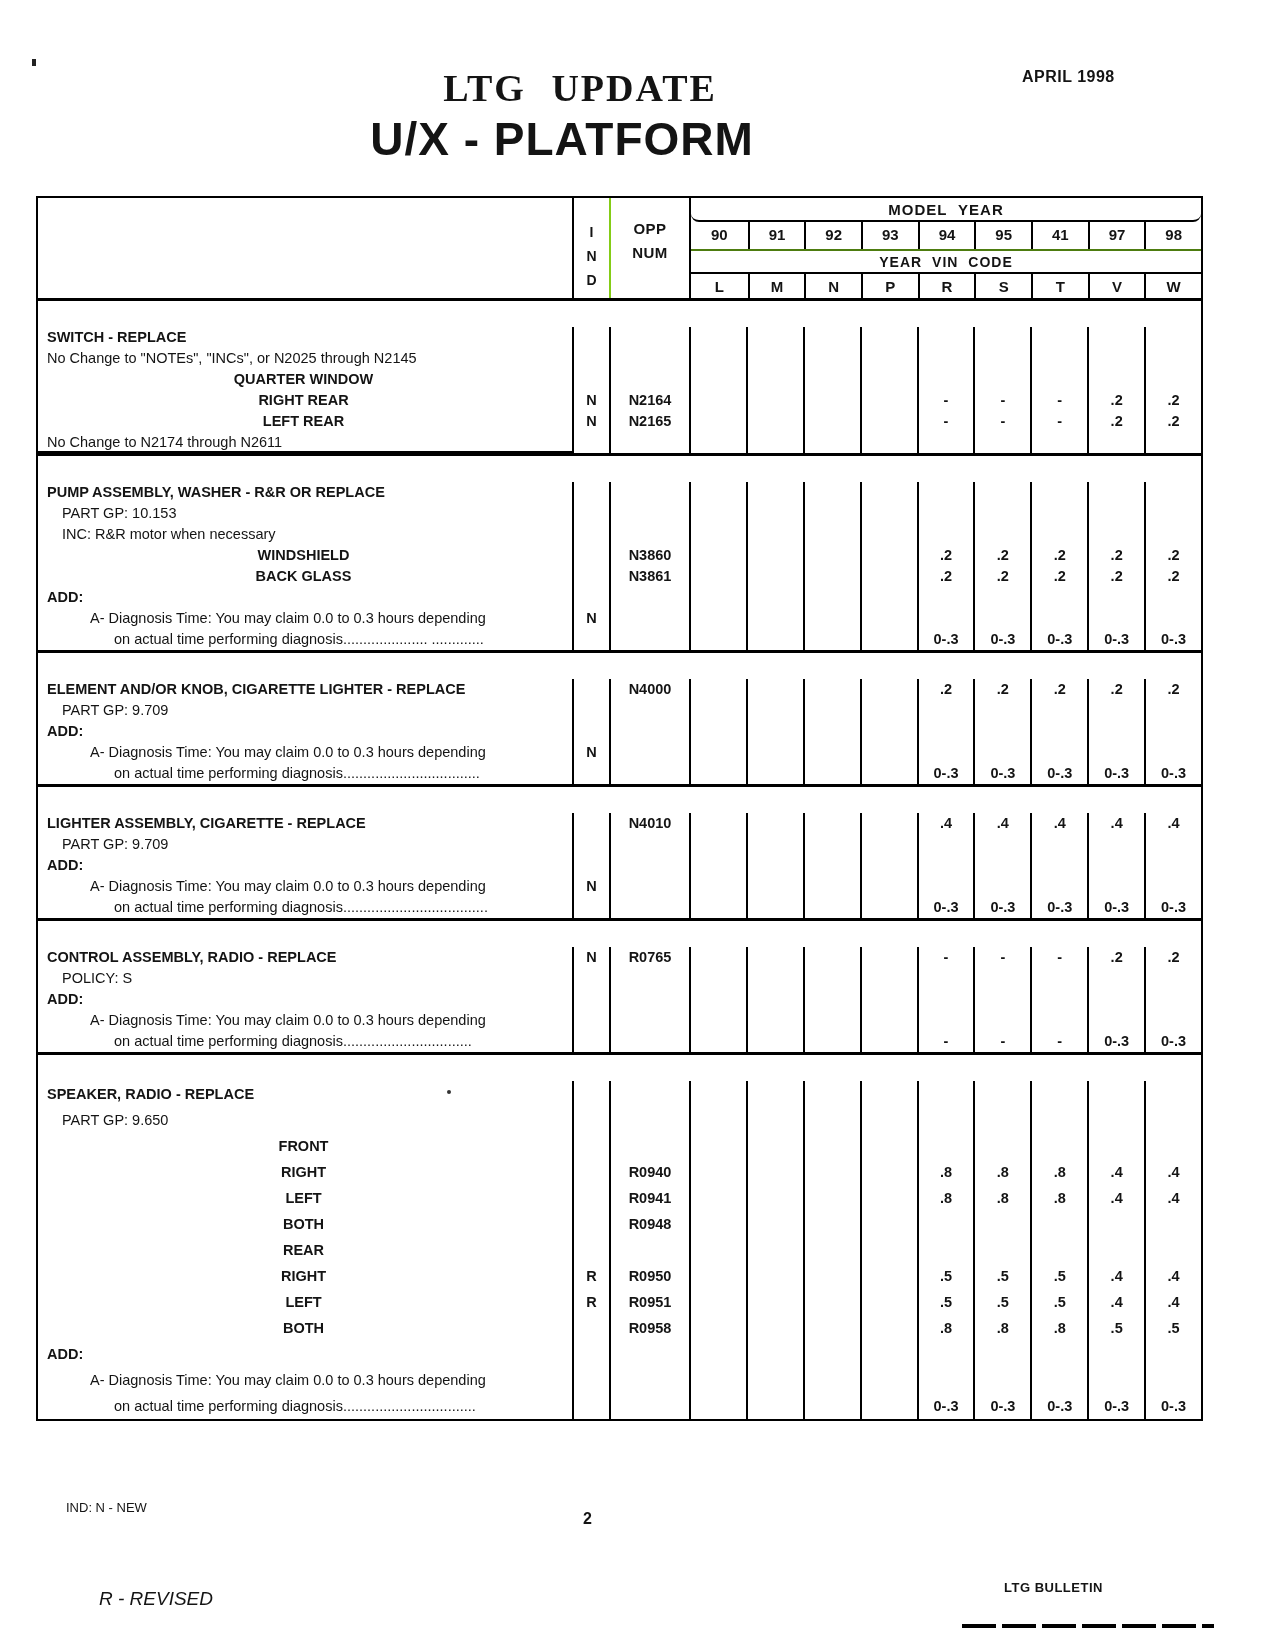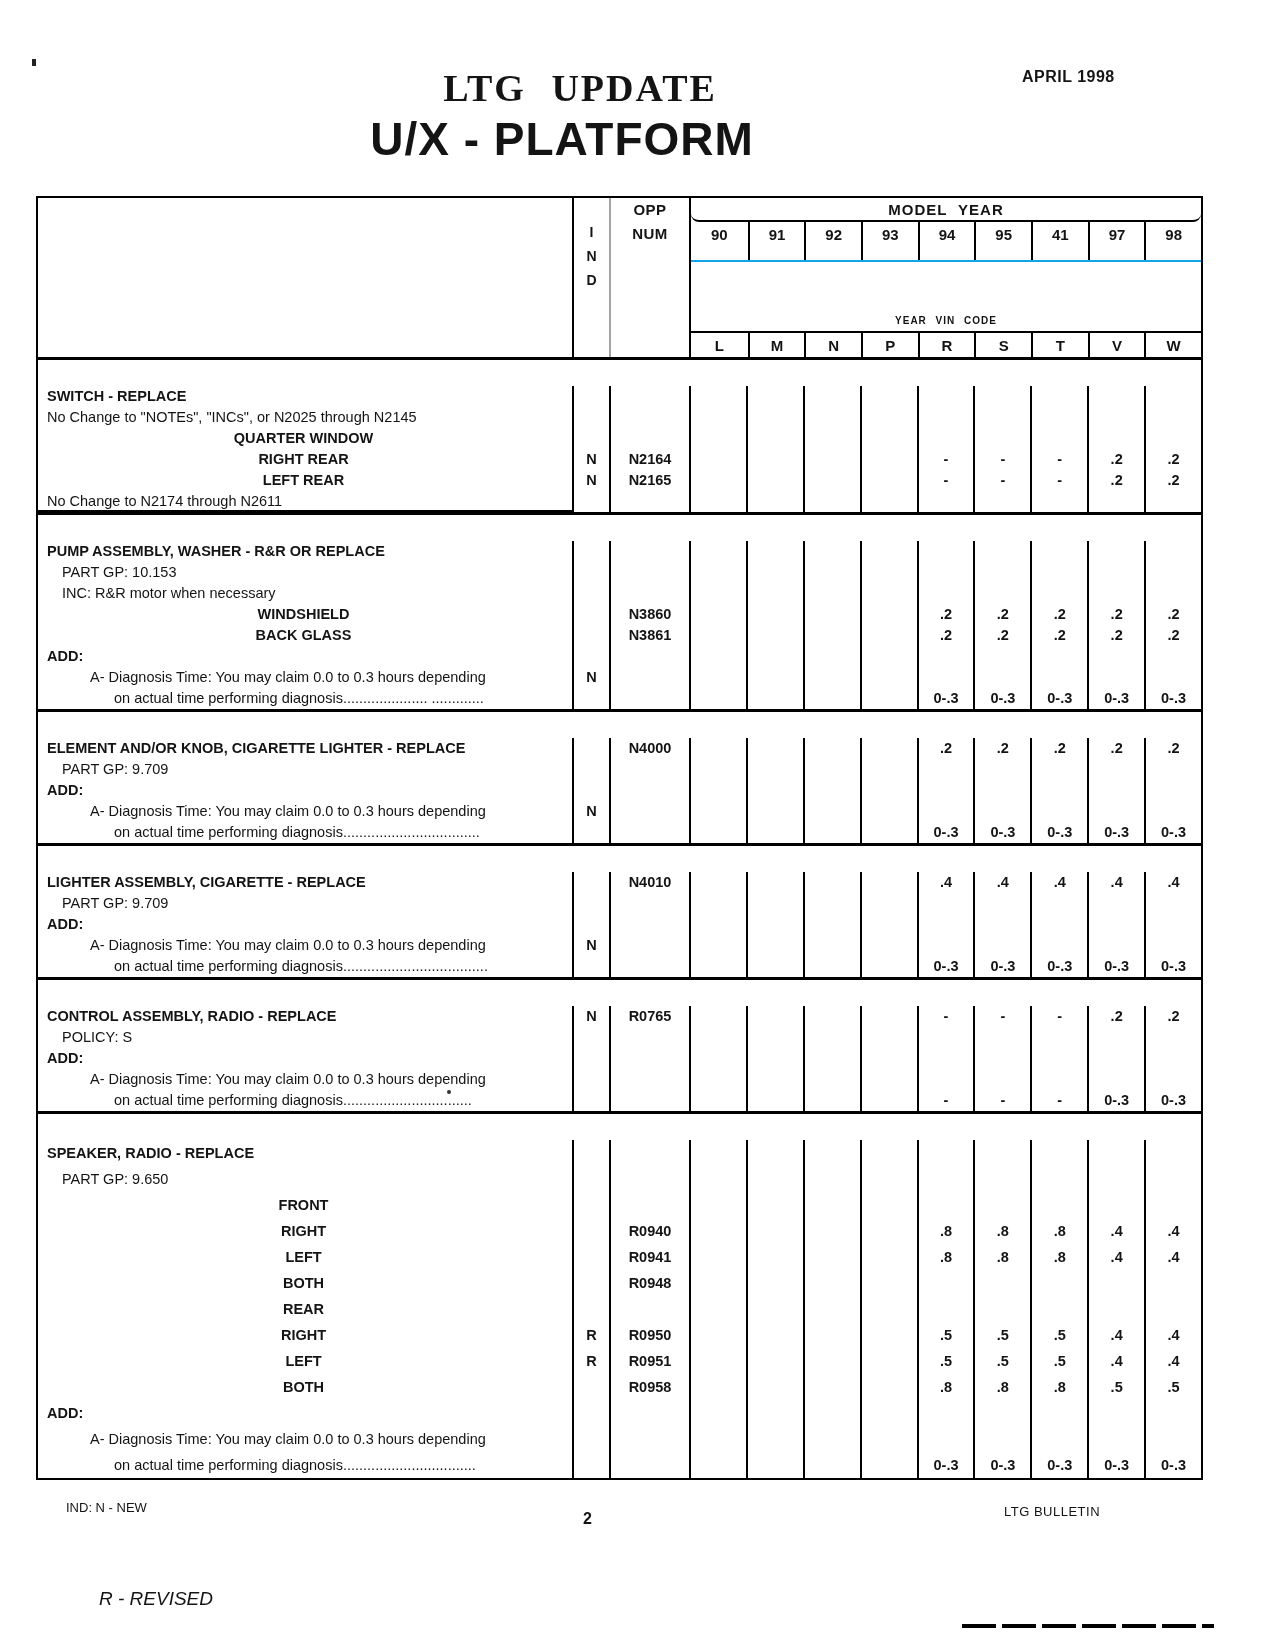--- a/index.html
+++ b/index.html
@@ -33,32 +33,32 @@
     position:absolute;left:36px;top:196px;width:1167px;
     border:2px solid #000;box-sizing:border-box;background:#fff;
   }
   .thead{display:grid;grid-template-columns:534px 37px 80px 1fr;border-bottom:3px solid #000;}
   .th-desc{}
   .th-ind{
     border-left:2px solid #000;text-align:center;font-weight:700;font-size:14px;
     padding-top:22px;line-height:24px;box-sizing:border-box;
   }
   .th-opp{
-    border-left:2px solid #a3a3a3;text-align:center;font-weight:700;font-size:15px;
-    line-height:24px;box-sizing:border-box;letter-spacing:.5px;
+    border-left:2px solid #84cc16;text-align:center;font-weight:700;font-size:15px;
+    padding-top:19px;line-height:24px;box-sizing:border-box;letter-spacing:.5px;
   }
   .th-band{border-left:2px solid #000;}
   .th-my{
     height:24px;line-height:24px;border-bottom:2px solid #000;text-align:center;
     font-weight:700;font-size:15px;letter-spacing:1px;word-spacing:6px;box-sizing:border-box;border-radius:8px;
   }
-  .th-years{display:grid;grid-template-columns:repeat(9,1fr);height:40px;border-bottom:2px solid #0ea5e9;box-sizing:border-box;}
+  .th-years{display:grid;grid-template-columns:repeat(9,1fr);height:29px;border-bottom:2px solid #4d7c0f;box-sizing:border-box;}
   .th-vin{
     height:23px;line-height:22px;border-bottom:2px solid #000;text-align:center;
-    font-weight:700;font-size:10px;letter-spacing:1px;word-spacing:5px;box-sizing:border-box;margin-top:48px;
+    font-weight:700;font-size:14px;letter-spacing:1px;word-spacing:5px;box-sizing:border-box;
   }
   .th-codes{display:grid;grid-template-columns:repeat(9,1fr);height:24px;box-sizing:border-box;}
   .ycell{
     text-align:center;font-weight:700;font-size:15px;line-height:25px;box-sizing:border-box;
   }
   .ycell + .ycell{border-left:2px solid #000;}
   
   .sec{box-sizing:border-box;padding-top:26px;}
   .sec + .sec{border-top:3px solid #000;}
   .s0{min-height:139px;} .s1{min-height:195px;} .s2{min-height:128px;}
@@ -72,21 +72,21 @@
   .desc.i1{padding-left:24px;}
   .desc.i2{padding-left:52px;}
   .desc.i3{padding-left:76px;}
   .desc.ul{border-bottom:2px solid #000;height:21px;}
   .mid{border-left:2px solid #000;text-align:center;font-weight:700;font-size:14.5px;}
   .val{border-left:2px solid #000;text-align:center;font-weight:700;font-size:14.5px;}
   
   .footer-ind{position:absolute;left:66px;top:1500px;font-size:13px;font-weight:400;}
   .footer-rev{position:absolute;left:99px;top:1588px;font-size:19px;font-style:italic;}
   .page-num{position:absolute;left:583px;top:1510px;font-size:16px;font-weight:700;}
-  .footer-right{position:absolute;left:1004px;top:1504px;font-size:13px;font-weight:400;letter-spacing:.5px;}
+  .footer-right{position:absolute;left:1004px;top:1580px;font-size:13px;font-weight:700;letter-spacing:.5px;}
 </style>
 </head>
 <body>
 
 <div class="artifact-quote"></div>
 <div class="title1">LTG  UPDATE</div>
 <div class="title2">U/X - PLATFORM</div>
 <div class="date-label">APRIL 1998</div>
 
 <div class="doc-table">

